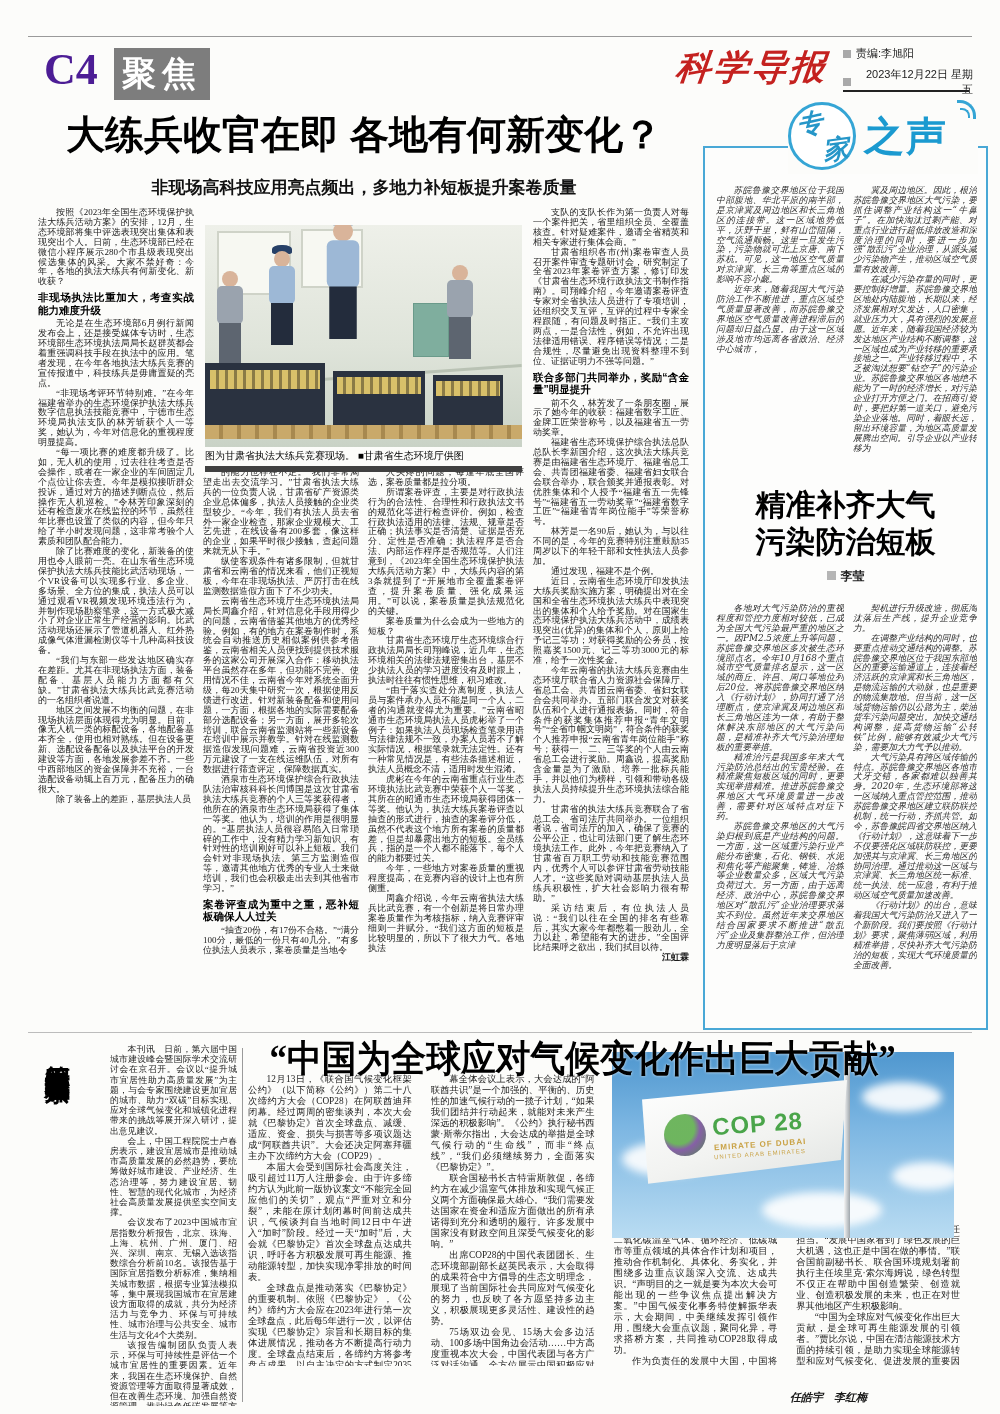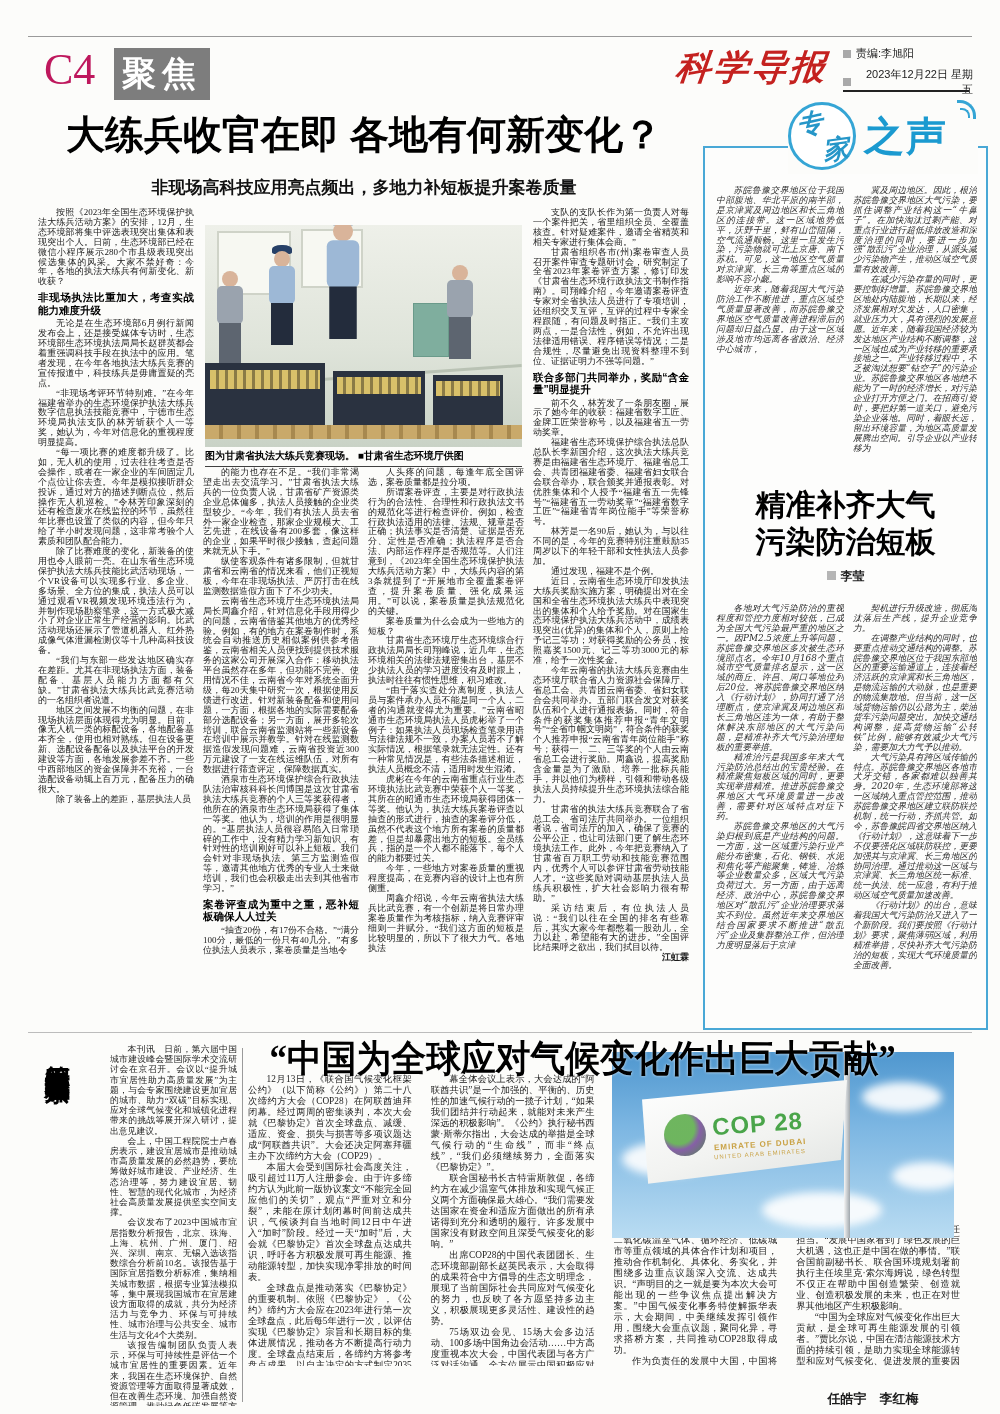--- a/index.html
+++ b/index.html
@@ -1,20 +1,20 @@
 <!DOCTYPE html>
 <html><head>
 <meta charset="utf-8">
 <style>
   html,body{margin:0;padding:0;}
   body{background:#e8e8e8;font-family:"Liberation Serif",serif;}
   .page{position:relative;width:1000px;height:1414px;background:#fcfcfa;margin:0 auto;overflow:hidden;color:#1a1a1a;}
   
   .top-rule{position:absolute;left:28px;top:36px;width:944px;height:1px;background:#9a9a9a;}
-  .page-no{position:absolute;left:44px;top:44px;font-family:"Liberation Serif",serif;font-size:44px;font-weight:normal;color:#be185d;}
+  .page-no{position:absolute;left:44px;top:44px;font-family:"Liberation Serif",serif;font-size:44px;font-weight:bold;color:#4c1d95;}
   .section-box{position:absolute;left:114px;top:48px;width:96px;height:52px;background:#7d7d7d;color:#fff;
     font-family:"Liberation Sans",sans-serif;font-weight:900;font-size:34px;display:flex;align-items:center;justify-content:center;letter-spacing:6px;box-sizing:border-box;}
   .masthead{position:absolute;left:676px;top:44px;font-family:"DejaVu Serif",serif;font-style:italic;font-weight:bold;
     font-size:35px;color:#c4211f;letter-spacing:3px;transform:skewX(-6deg);}
   .pubinfo{position:absolute;left:843px;top:46px;width:130px;font-family:"Liberation Sans",sans-serif;font-size:11px;color:#222;}
   .pubinfo .row{display:flex;align-items:center;margin-bottom:6px;text-align:right;}
   .sq{display:inline-block;width:8px;height:8px;background:#a9a9a9;margin-right:5px;flex:0 0 auto;}
   .pub-rule{position:absolute;left:843px;top:90px;width:126px;height:2px;background:#222;}
   
   .headline{position:absolute;left:38px;top:108px;width:652px;text-align:center;
@@ -37,21 +37,21 @@
   .mp-crate .load{position:absolute;left:4%;top:12%;width:92%;height:30%;background:repeating-linear-gradient(90deg,#d8c06a 0 6px,#8a7a46 6px 9px);}
   .mp-pallet{position:absolute;background:repeating-linear-gradient(90deg,#c9a96a 0 14px,#a8894f 14px 18px);}
   .figure{position:absolute;}
   .fig-head{position:absolute;left:50%;transform:translateX(-50%);top:0;width:16px;height:16px;border-radius:50%;background:#d9b49a;}
   .fig-cap{position:absolute;left:50%;transform:translateX(-50%);top:-6px;width:20px;height:9px;border-radius:45% 45% 20% 20%;background:#274067;}
   .fig-torso{position:absolute;left:50%;transform:translateX(-50%);top:15px;width:26px;height:38px;border-radius:5px;background:#9db8d6;}
   .fig-legs{position:absolute;left:50%;transform:translateX(-50%);top:52px;width:22px;height:42px;background:#232c3c;}
   .fig-gray .fig-torso{background:#9aa3ae;}
   .fig-gray .fig-legs{background:#5d6570;}
   .photo-caption{position:absolute;left:205px;top:449px;width:317px;font-family:"Liberation Sans",sans-serif;
-    font-weight:bold;font-size:10px;border-bottom:1px solid #404040;padding-bottom:3px;color:#000;white-space:nowrap;}
+    font-weight:normal;font-size:10px;border-bottom:6px solid #404040;padding-bottom:3px;color:#000;white-space:nowrap;}
   
   .expert-box{position:absolute;left:703px;top:146px;width:285px;height:884px;border:2px solid #49a8d6;background:#fdfdfc;box-sizing:border-box;}
   .expert-logo{position:absolute;left:788px;top:98px;width:190px;height:76px;background:#fcfcfa;display:flex;align-items:center;}
   .logo-circle{width:62px;height:62px;border-radius:50%;border:3px solid #35a5d5;background:#fff;position:relative;flex:0 0 auto;}
   .logo-zh1{position:absolute;left:6px;top:2px;font-family:"DejaVu Serif",serif;font-style:italic;font-weight:bold;font-size:26px;color:#2596c8;transform:rotate(-12deg);}
   .logo-zh2{position:absolute;right:4px;bottom:0px;font-family:"DejaVu Serif",serif;font-style:italic;font-weight:bold;font-size:26px;color:#2596c8;transform:rotate(-8deg);}
   .logo-bold{font-family:"Liberation Sans",sans-serif;font-weight:900;font-size:40px;color:#1b9ad0;margin-left:8px;letter-spacing:2px;}
   .logo-arc{position:absolute;right:2px;top:2px;width:16px;height:16px;border:3px solid #35a5d5;border-left:none;border-bottom:none;border-radius:0 16px 0 0;}
   .logo-arc2{position:absolute;right:8px;top:10px;width:8px;height:8px;border:2px solid #35a5d5;border-left:none;border-bottom:none;border-radius:0 8px 0 0;}
   .ex-col{position:absolute;width:128px;overflow:hidden;font-family:"DejaVu Serif",serif;font-style:italic;
@@ -70,21 +70,21 @@
     font-family:"Liberation Sans",sans-serif;font-weight:900;font-size:25px;letter-spacing:1px;color:#000;}
   .summit-col{position:absolute;left:110px;top:1044px;width:127px;height:362px;overflow:hidden;
     font-size:8.8px;line-height:10.2px;text-align:justify;}
   .v-divider{position:absolute;left:242px;top:1048px;width:1px;height:354px;background:#9a9a9a;}
   .climate-headline{position:absolute;left:248px;top:1034px;width:712px;text-align:center;z-index:5;
     font-family:"Liberation Serif",serif;font-weight:900;font-size:37px;color:#000;transform:scaleX(0.94);transform-origin:left;
     text-shadow:0 0 3px rgba(255,255,255,.8);white-space:nowrap;}
   .climcols{position:absolute;left:248px;top:1074px;width:712px;height:292px;display:flex;gap:19px;}
   .ccol{width:172px;height:292px;overflow:hidden;font-size:9.3px;line-height:11px;text-align:justify;}
   .spacer150{height:150px;}
-  .clim-byline{position:absolute;left:790px;top:1390px;width:166px;text-align:center;font-family:"Liberation Sans",sans-serif;font-weight:bold;font-size:13px;z-index:6;}
+  .clim-byline{position:absolute;left:790px;top:1390px;width:166px;text-align:left;font-family:"Liberation Sans",sans-serif;font-weight:bold;font-size:11px;z-index:6;font-style:italic;}
   
   .copphoto{position:absolute;left:612px;top:1052px;width:342px;height:186px;overflow:hidden;z-index:1;
     background:linear-gradient(180deg,#4f97cf 0%,#7cb6e2 40%,#b9dcf2 100%);}
   .cloud{position:absolute;background:#fff;border-radius:50%;filter:blur(4px);opacity:.9;}
   .pole{position:absolute;left:232px;top:0;width:6px;height:186px;background:linear-gradient(90deg,#f5f5f5,#9fa7ad);}
   .flag{position:absolute;left:30px;top:28px;width:205px;height:108px;background:linear-gradient(160deg,#ffffff 0%,#f2f3f1 55%,#dfe2e0 100%);
     clip-path:polygon(0% 18%,100% 0%,97% 74%,3% 96%);}
   .flag-globe{position:absolute;left:22px;top:34px;width:42px;height:42px;border-radius:50%;
     background:radial-gradient(circle at 35% 35%,#5fae4e 0 40%,#7a4f9e 55%,#3e7f3a 100%);opacity:.9;}
   .flag-cop{position:absolute;left:70px;top:30px;font-family:"Liberation Sans",sans-serif;font-weight:900;font-size:24px;color:#4aa54a;letter-spacing:1px;transform:rotate(-4deg);}

